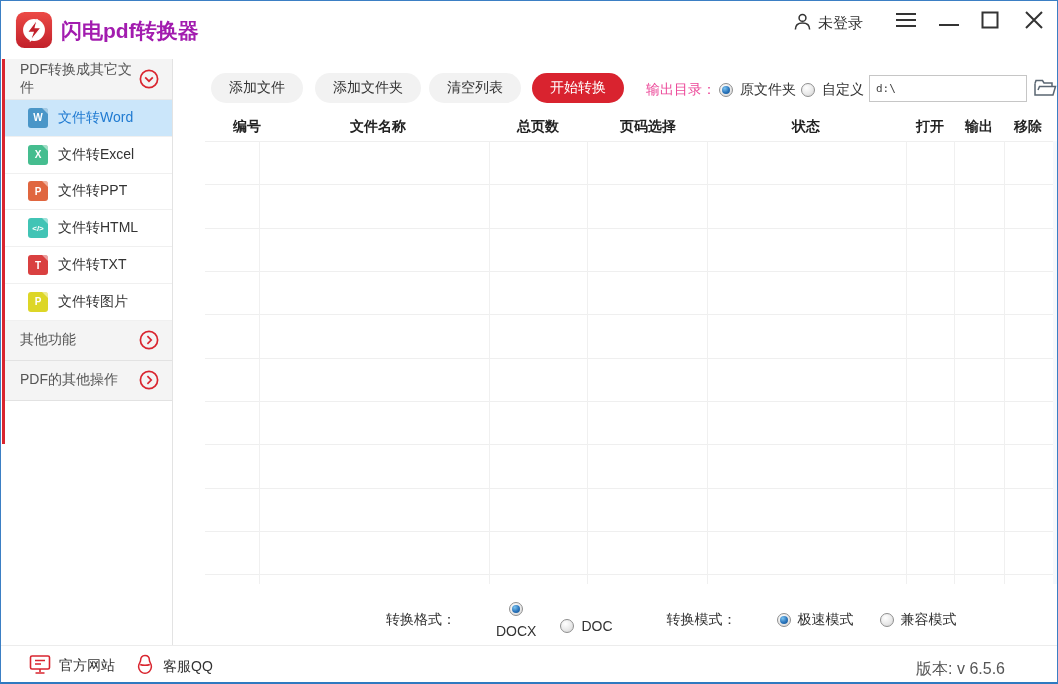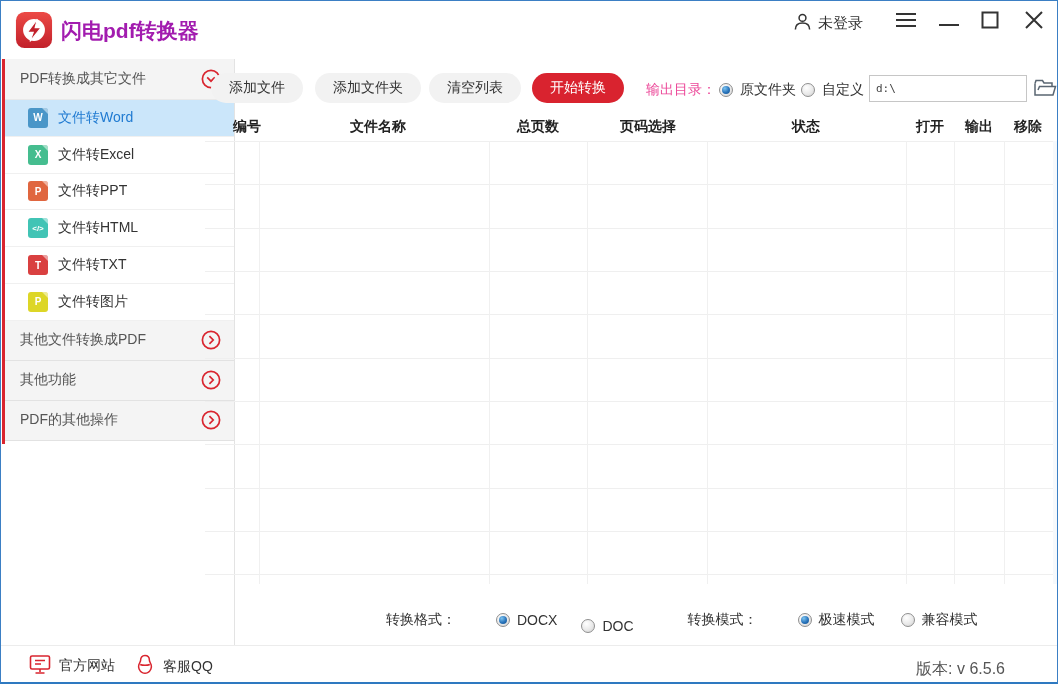--- a/index.html
+++ b/index.html
@@ -12,21 +12,21 @@
 
   
   .titlebar { position:absolute; left:0; top:0; width:100%; height:58px; background:#fff; }
   .logo { position:absolute; left:14px; top:10px; width:38px; height:38px; }
   .app-title { position:absolute; left:60px; top:16px; font-size:21px; font-weight:bold; color:#a21caf; }
   .login { position:absolute; left:792px; top:8px; display:flex; align-items:center; gap:6px; color:#333; font-size:15px; height:28px; cursor:default; }
   .winbtn { position:absolute; top:6px; width:30px; height:30px; display:flex; align-items:center; justify-content:center; }
   .wb-menu{ left:890px; } .wb-min{ left:933px; } .wb-max{ left:974px; } .wb-close{ left:1018px; }
 
   
-  .sidebar { position:absolute; left:1px; top:58px; width:233px; height:586px; background:#fff; border-right:1px solid #e3e3e3; }
+  .sidebar { position:absolute; left:1px; top:58px; width:171px; height:586px; background:#fff; border-right:1px solid #e3e3e3; }
   .red-rail { position:absolute; left:0; top:0; width:3px; height:385px; background:#d9252f; }
   .section-hdr {
     height:41px; background:#f4f4f4; display:flex; align-items:center;
     padding:0 12px 0 18px; color:#555; font-size:14px; border-bottom:1px solid #e9e9e9; cursor:pointer;
   }
   .section-hdr .lbl { flex:1; }
   .side-item {
     height:36.8px; display:flex; align-items:center; gap:10px; padding-left:26px;
     font-size:14px; color:#333; border-bottom:1px solid #f0f0f0; background:#fff; cursor:pointer;
   }
@@ -169,29 +169,20 @@
     <div class="side-item">
       <span class="doc-ic ic-txt">T</span>
       <span>文件转TXT</span>
     </div>
     <div class="side-item">
       <span class="doc-ic ic-img">P</span>
       <span>文件转图片</span>
     </div>
 
     <div class="collapse-grp">
-      <div class="section-hdr">
-        <span class="lbl">其他文件转换成PDF</span>
-        <span class="circ-ic">
-          <svg width="22" height="22" viewBox="0 0 22 22" fill="none" stroke="#d9252f" stroke-width="1.7">
-            <circle cx="11" cy="11" r="8.6"></circle>
-              <path d="M9.4 7.2 L13.2 11 L9.4 14.8"></path>
-          </svg>
-        </span>
-      </div>
       <div class="section-hdr">
         <span class="lbl">其他功能</span>
         <span class="circ-ic">
           <svg width="22" height="22" viewBox="0 0 22 22" fill="none" stroke="#d9252f" stroke-width="1.7">
             <circle cx="11" cy="11" r="8.6"></circle>
               <path d="M9.4 7.2 L13.2 11 L9.4 14.8"></path>
           </svg>
         </span>
       </div>
       <div class="section-hdr">
@@ -245,21 +236,21 @@
   <div class="vline" style="left:586px;"></div>
   <div class="vline" style="left:706px;"></div>
   <div class="vline" style="left:905px;"></div>
   <div class="vline" style="left:953px;"></div>
   <div class="vline" style="left:1003px;"></div>
   <div class="vline" style="left:1052px;"></div>
   <div class="scroll-track"></div>
 
   <div class="opts">
     <span class="opt-label" style="margin-left:181px;">转换格式：</span>
-    <span class="opt-radio" style="margin-left:40px;">
+    <span class="opt-radio" style="margin-left:40px;flex-direction:column;">
       <span class="radio sel"></span>
       <span>DOCX</span>
     </span>
     <span class="opt-radio" style="margin-left:24px;margin-top:12px;">
       <span class="radio"></span>
       <span>DOC</span>
     </span>
     <span class="opt-label" style="margin-left:54px;">转换模式：</span>
     <span class="opt-radio" style="margin-left:40px;">
       <span class="radio sel"></span>

